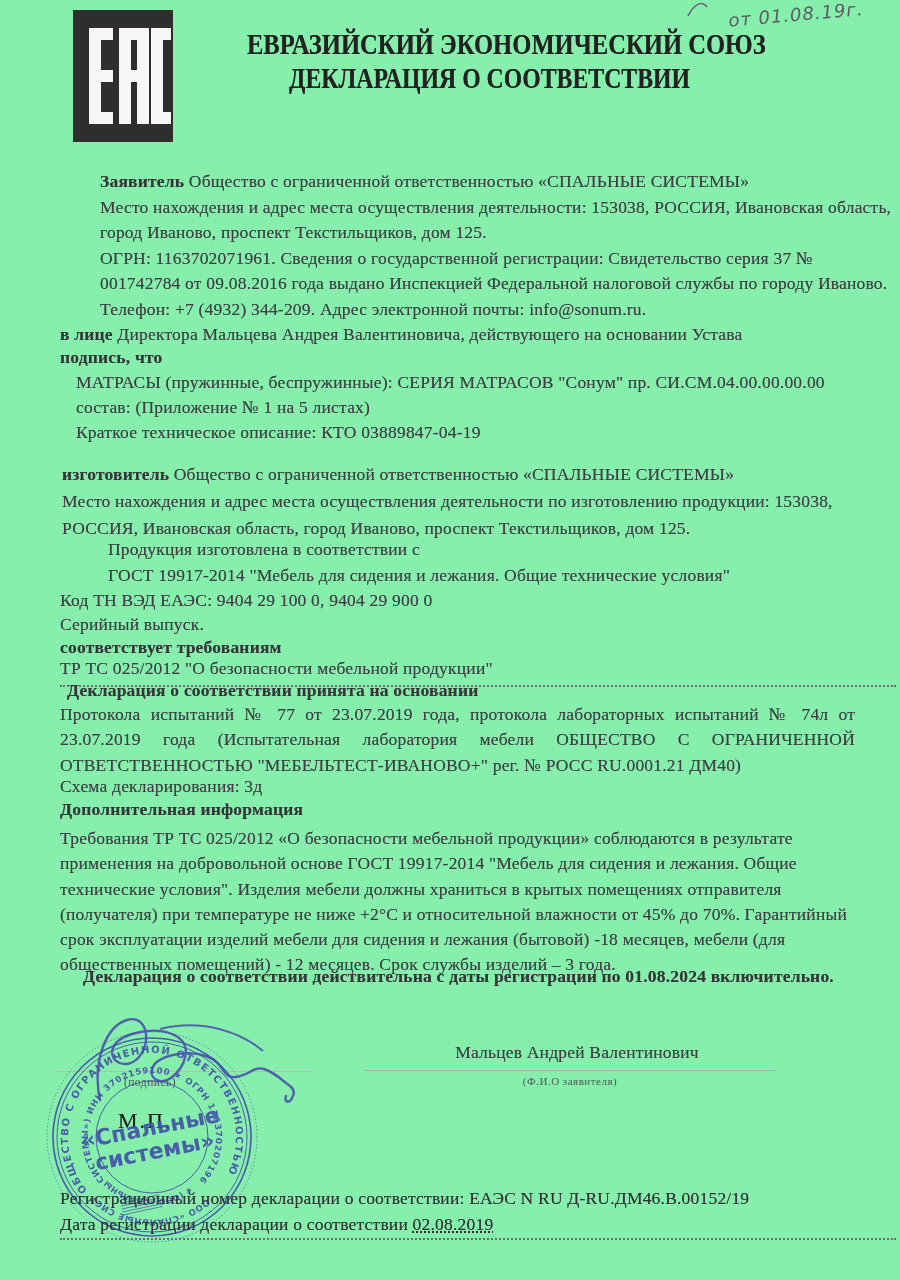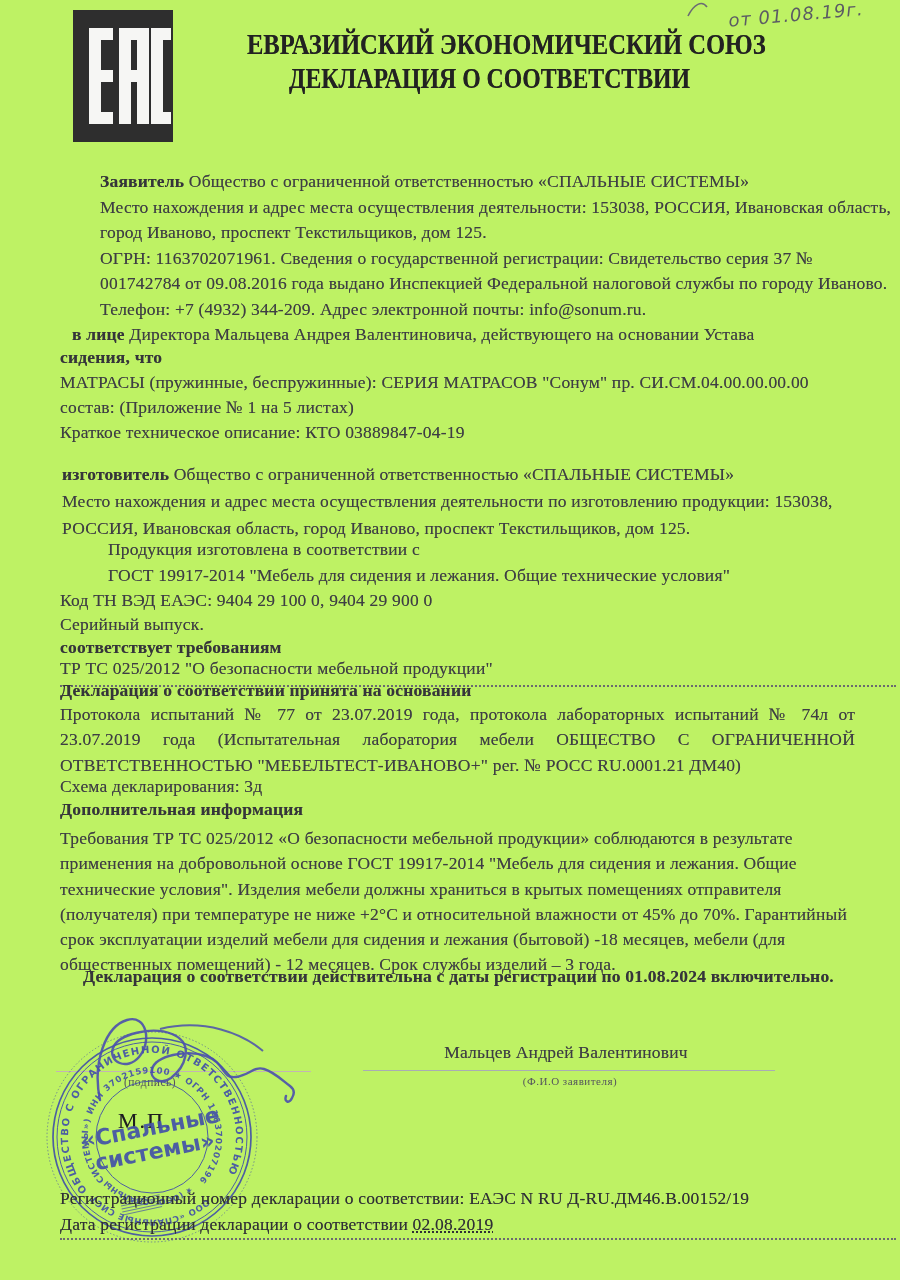--- a/index.html
+++ b/index.html
@@ -1,17 +1,17 @@
 <!DOCTYPE html>
 <html><head>
 <meta charset="utf-8">
 <style>
   html,body{margin:0;padding:0;}
   .page{
-    position:relative; width:900px; height:1280px; background:#bef264;
+    position:relative; width:900px; height:1280px; background:#86efac;
     font-family:"Liberation Serif", serif; color:#3e3e44; overflow:hidden;
   }
   .doc-text{ text-shadow:0 0 .6px rgba(60,60,66,.55); letter-spacing:.2px;}
   .abs{position:absolute;}
   .par{font-size:17.5px; line-height:25.6px;}
   b{color:#35353a;}
   
   .title-wrap{left:190px; top:26px; width:600px; text-align:center; color:#222;}
   .title-line{display:inline-block; transform:scaleX(.82); transform-origin:center;
     font-weight:bold; font-size:30px; line-height:35px; white-space:nowrap;
@@ -59,30 +59,30 @@
     <path d="M18,16 C24,4 32,0 37,7" stroke="#6b6b74" stroke-width="1.6" fill="none"></path>
   </svg>
 
   <div class="abs par doc-text" style="left:60px; top:169px; width:795px;margin-left:40px;">
     <b>Заявитель</b>
     <span>Общество с ограниченной ответственностью «СПАЛЬНЫЕ СИСТЕМЫ»</span><br>
     <span>Место нахождения и адрес места осуществления деятельности: 153038, РОССИЯ, Ивановская область, город Иваново, проспект Текстильщиков, дом 125.</span><br>
     <span>ОГРН: 1163702071961. Сведения о государственной регистрации: Свидетельство серия 37 № 001742784 от 09.08.2016 года выдано Инспекцией Федеральной налоговой службы по городу Иваново. Телефон: +7 (4932) 344-209. Адрес электронной почты: info@sonum.ru.</span>
   </div>
 
-  <div class="abs par doc-text" style="left:60px; top:322px; width:795px;margin-left:12px;">
+  <div class="abs par doc-text" style="left:60px; top:322px; width:795px;">
     <b>в лице</b>
     <span>Директора Мальцева Андрея Валентиновича, действующего на основании Устава</span>
   </div>
 
   <div class="abs par doc-text" style="left:60px; top:345px;">
-    <b>сидения, что</b>
+    <b>подпись, что</b>
   </div>
 
-  <div class="abs par doc-text" style="left:60px; top:370px; width:795px; line-height:25px;">
+  <div class="abs par doc-text" style="left:76px; top:370px; width:795px; line-height:25px;">
     <span>МАТРАСЫ (пружинные, беспружинные): СЕРИЯ МАТРАСОВ "Сонум" пр. СИ.СМ.04.00.00.00.00</span><br>
     <span>состав: (Приложение № 1 на 5 листах)</span><br>
     <span>Краткое техническое описание: КТО 03889847-04-19</span>
   </div>
 
   <div class="abs par doc-text" style="left:62px; top:461px; width:793px; line-height:26.8px;">
     <b>изготовитель</b>
     <span>Общество с ограниченной ответственностью «СПАЛЬНЫЕ СИСТЕМЫ»</span><br>
     <span>Место нахождения и адрес места осуществления деятельности по изготовлению продукции: 153038, РОССИЯ, Ивановская область, город Иваново, проспект Текстильщиков, дом 125.</span>
   </div>
@@ -94,42 +94,42 @@
 
   <div class="abs par doc-text" style="left:60px; top:588px;">Код ТН ВЭД ЕАЭС:   9404 29 100 0, 9404 29 900 0</div>
   <div class="abs par doc-text" style="left:60px; top:612px;">Серийный выпуск.</div>
 
   <div class="abs par doc-text" style="left:60px; top:635px;">
     <b>соответствует требованиям</b>
   </div>
 
   <div class="abs par doc-text dotted-bottom" style="left:60px; top:656px; width:836px; padding-bottom:3px;">ТР ТС 025/2012 "О безопасности мебельной  продукции"</div>
 
-  <div class="abs par doc-text" style="left:60px; top:678px;font-weight:bold;">
+  <div class="abs par doc-text" style="left:67px; top:678px;font-weight:bold;">
     <b>Декларация о соответствии принята на основании</b>
   </div>
 
   <div class="abs par doc-text justify" style="left:60px; top:702px; width:795px; line-height:25.3px;">Протокола испытаний № 77 от 23.07.2019 года, протокола лабораторных испытаний № 74л от 23.07.2019 года (Испытательная лаборатория мебели ОБЩЕСТВО С ОГРАНИЧЕННОЙ ОТВЕТСТВЕННОСТЬЮ "МЕБЕЛЬТЕСТ-ИВАНОВО+" рег. № РОСС RU.0001.21 ДМ40)</div>
 
   <div class="abs par doc-text" style="left:60px; top:774px;">Схема декларирования: 3д</div>
 
   <div class="abs par doc-text" style="left:60px; top:797px;">
     <b>Дополнительная информация</b>
   </div>
 
   <div class="abs par doc-text" style="left:60px; top:826px; width:797px; line-height:25.3px;">Требования ТР ТС 025/2012 «О безопасности мебельной продукции» соблюдаются в результате применения на добровольной основе ГОСТ 19917-2014 "Мебель для сидения и лежания. Общие технические условия".  Изделия мебели должны храниться в крытых помещениях отправителя (получателя) при температуре не ниже +2°С и относительной влажности от 45% до 70%. Гарантийный срок эксплуатации изделий мебели для сидения и лежания (бытовой) -18 месяцев, мебели (для общественных помещений) - 12 месяцев. Срок службы изделий – 3 года.</div>
 
   <div class="abs par doc-text" style="left:60px; top:964px; width:797px;text-align:center;">
     <b>Декларация о соответствии действительна с даты регистрации по 01.08.2024 включительно.</b>
   </div>
 
   <div class="abs thin-line" style="left:56px; top:1071px; width:255px; border-top-color:#c4b4b4;"></div>
   <div class="abs caption" style="left:90px; top:1076px; width:120px; text-align:center;">(подпись)</div>
 
-  <div class="abs par doc-text" style="left:361px; top:1040px; width:410px; text-align:center;">Мальцев Андрей Валентинович</div>
+  <div class="abs par doc-text" style="left:372px; top:1040px; width:410px; text-align:center;">Мальцев Андрей Валентинович</div>
   <div class="abs thin-line" style="left:363px; top:1070px; width:412px;"></div>
   <div class="abs caption" style="left:365px; top:1075px; width:410px; text-align:center; font-size:11px;">(Ф.И.О заявителя)</div>
 
   <div class="abs mp doc-text" style="left:118px; top:1108px;">М.П.</div>
 
   <svg class="abs stamp-svg" width="244" height="244" viewBox="0 0 244 244">
     <g transform="translate(122,125)" fill="none" stroke="#4352a8">
       <circle r="99" stroke-width="1.7"></circle>
       <circle r="95" stroke-width="1"></circle>
       <circle r="105" stroke-width="1" stroke-dasharray="1.5,2" opacity=".65"></circle>

